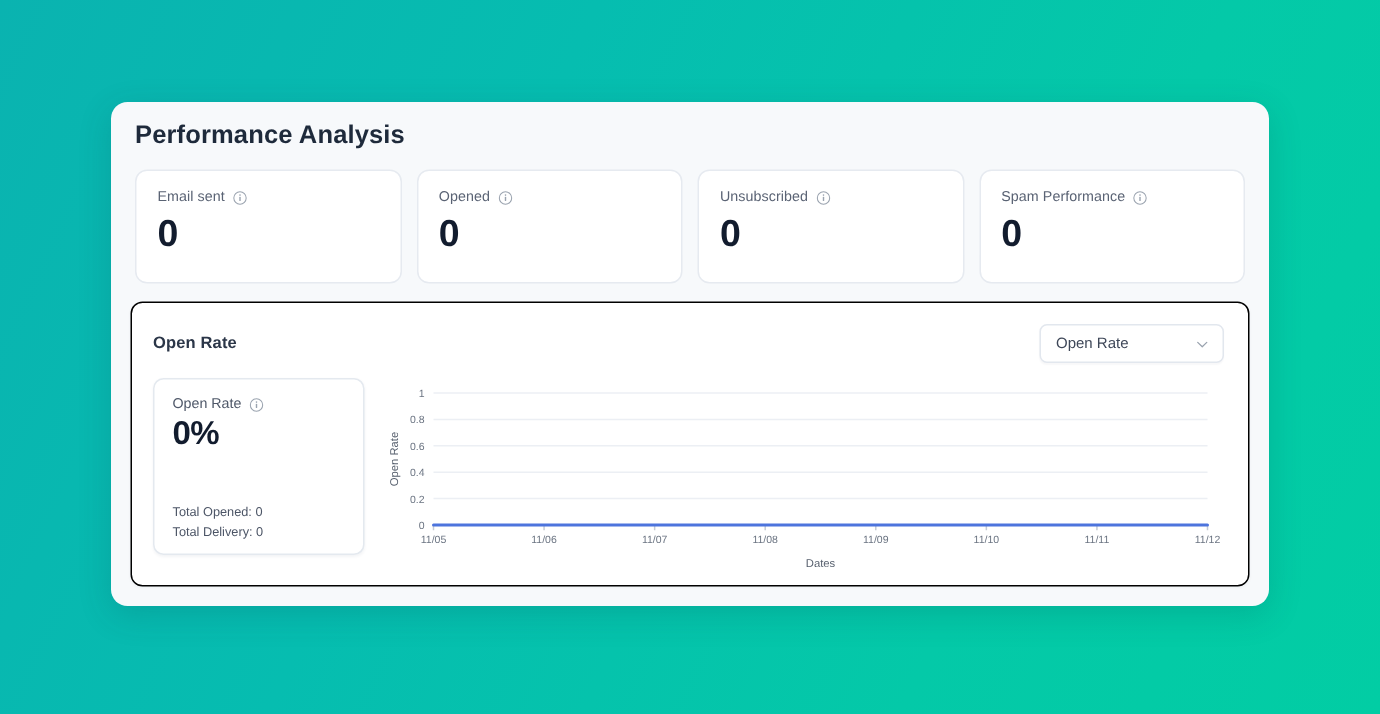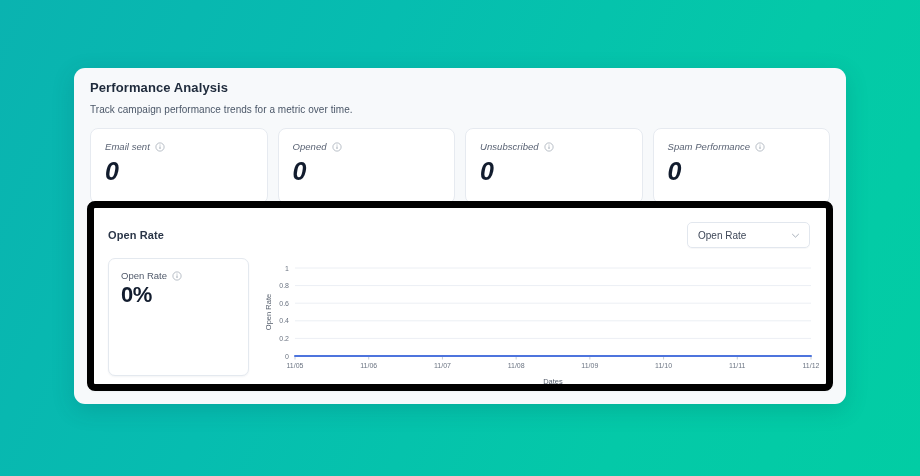--- a/index.html
+++ b/index.html
@@ -30,38 +30,37 @@
     border-radius: 11px;
     box-shadow: 0 6px 22px rgba(3, 60, 70, 0.17);
     overflow: hidden;
   }
 
   
   .panel-header {
     padding: 12px 16px 0 16px;
   }
   .panel-title {
-    font-size: 13px;
+    font-size: 17px;
     font-weight: bold;
     color: #1e2a3b;
     letter-spacing: 0.1px;
   }
   .panel-subtitle {
     margin-top: 9px;
     font-size: 10px;
     color: #4b5768;
     letter-spacing: 0.05px;
   }
 
   
   .stats-row {
     display: flex;
     gap: 10px;
     padding: 13px 16px 0 16px;
-    font-style: italic;
   }
   .stat-card {
     flex: 1 1 0;
     background: #ffffff;
     border: 1px solid #e6eaf0;
     border-radius: 8px;
     height: 76px;
     padding: 12px 14px 0 14px;
   }
   .stat-label-row {
@@ -95,21 +94,21 @@
   }
 
   
   .chart-section {
     position: absolute;
     left: 13px;
     top: 133px;
     width: 746px;
     height: 190px;
     background: #ffffff;
-    border: 7px solid #000000;
+    border: 1px solid #000000;
     border-radius: 8px;
     box-shadow: 0 1px 2px rgba(16, 40, 70, 0.04);
   }
 
   .chart-toprow {
     display: flex;
     align-items: center;
     justify-content: space-between;
     padding: 14px 16px 0 14px;
   }
@@ -206,21 +205,20 @@
     fill: #555e6c;
   }
 </style>
 </head>
 <body>
 
 <div class="panel">
 
   <div class="panel-header">
     <div class="panel-title">Performance Analysis</div>
-    <div class="panel-subtitle">Track campaign performance trends for a metric over time.</div>
   </div>
 
   <div class="stats-row">
 
     <div class="stat-card">
       <div class="stat-label-row">
         <span class="stat-label">Email sent</span>
         <span class="info-icon">
           <svg width="10" height="10" viewBox="0 0 16 16">
               <circle cx="8" cy="8" r="6.6" fill="none" stroke="#9aa3af" stroke-width="1.1"></circle>
@@ -298,20 +296,24 @@
           <span class="metric-label">Open Rate</span>
           <span class="info-icon">
             <svg width="10" height="10" viewBox="0 0 16 16">
                 <circle cx="8" cy="8" r="6.6" fill="none" stroke="#9aa3af" stroke-width="1.1"></circle>
                 <circle cx="8" cy="4.9" r="0.85" fill="#9aa3af"></circle>
                 <rect x="7.25" y="6.7" width="1.5" height="4.6" rx="0.7" fill="#9aa3af"></rect>
               </svg>
           </span>
         </div>
         <div class="metric-value">0%</div>
+        <div class="metric-foot">
+          <div>Total Opened: 0</div>
+          <div>Total Delivery: 0</div>
+        </div>
       </div>
 
       <div class="plot-wrap">
         <svg id="plot" width="560" height="128" viewBox="0 0 560 128">
             <text x="10" y="54" class="axis-title" text-anchor="middle" transform="rotate(-90 10 54)">Open Rate</text>
             <line x1="34" x2="550" y1="98" y2="98" stroke="#eceff4" stroke-width="1"></line>
             <text x="28" y="100.6" class="ytick" text-anchor="end">0</text>
             <line x1="34" x2="550" y1="80.4" y2="80.4" stroke="#eceff4" stroke-width="1"></line>
             <text x="28" y="83" class="ytick" text-anchor="end">0.2</text>
             <line x1="34" x2="550" y1="62.8" y2="62.8" stroke="#eceff4" stroke-width="1"></line>

